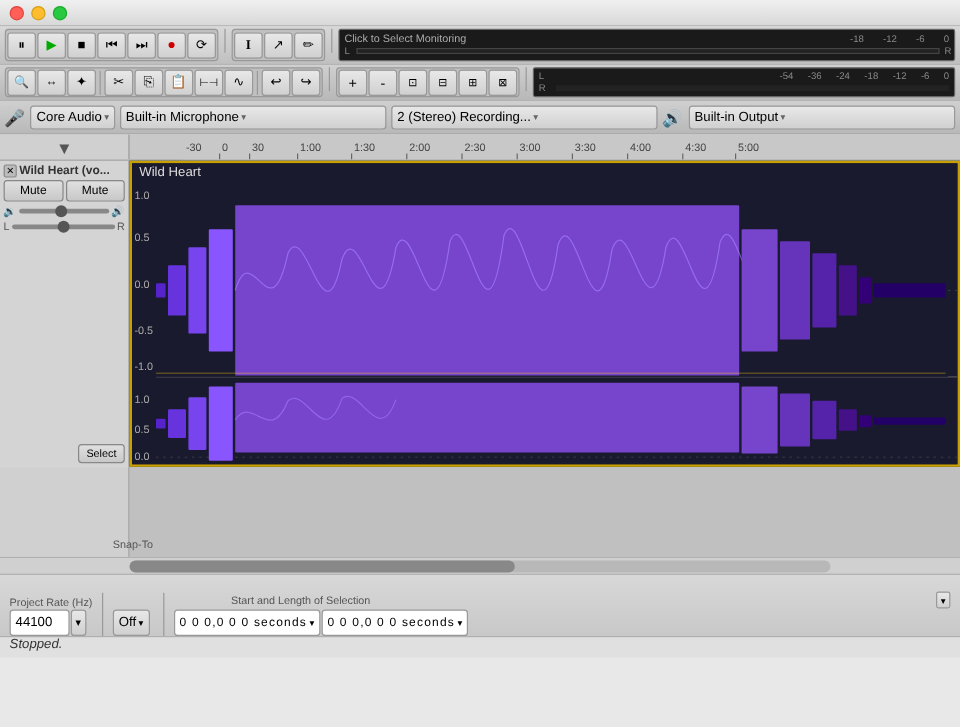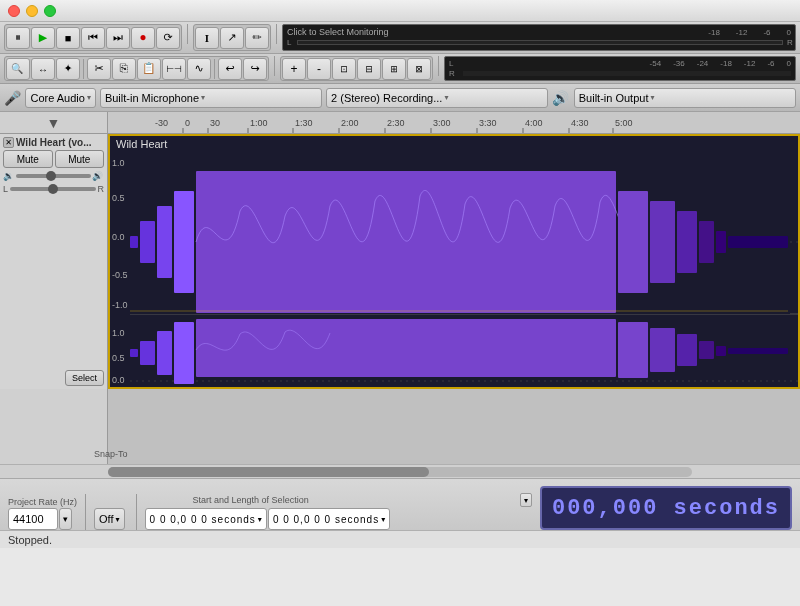--- a/index.html
+++ b/index.html
@@ -349,20 +349,17 @@
         <span style="letter-spacing:1px;">0 0 0,0 0 0 seconds</span>
         <span style="font-size:8px;">▾</span>
       </div>
       <div style="height:22px; background:white; border:1px solid #999; border-radius:3px; padding:0 4px; font-size:10px; display:flex; align-items:center; gap:2px; min-width:110px; cursor:pointer;">
         <span style="letter-spacing:1px;">0 0 0,0 0 0 seconds</span>
         <span style="font-size:8px;">▾</span>
       </div>
     </div>
   </div>
 
-  <div style="background:#2a2a5a; border:2px solid #6666aa; border-radius:4px; padding:4px 10px; display:flex; align-items:center; justify-content:center; height:44px; min-width:150px;">
-    <span style="font-family:'Courier New',monospace; font-size:22px; color:#8888ff; font-weight:bold; letter-spacing:2px;">000,000 seconds</span>
-  </div>
-</div>
-
-<div style="height:18px; background:#e0e0e0; border-top:1px solid #b0b0b0; display:flex; align-items:center; padding:0 8px; font-size:11px; color:#333;">
+</div>
+
+<div style="height:18px; background:#e0e0e0; border-top:1px solid #b0b0b0; display:flex; align-items:flex-start; padding:0 8px; font-size:11px; color:#333;font-style:italic;">
   <span>Stopped.</span>
 </div>
 
 </body></html>

